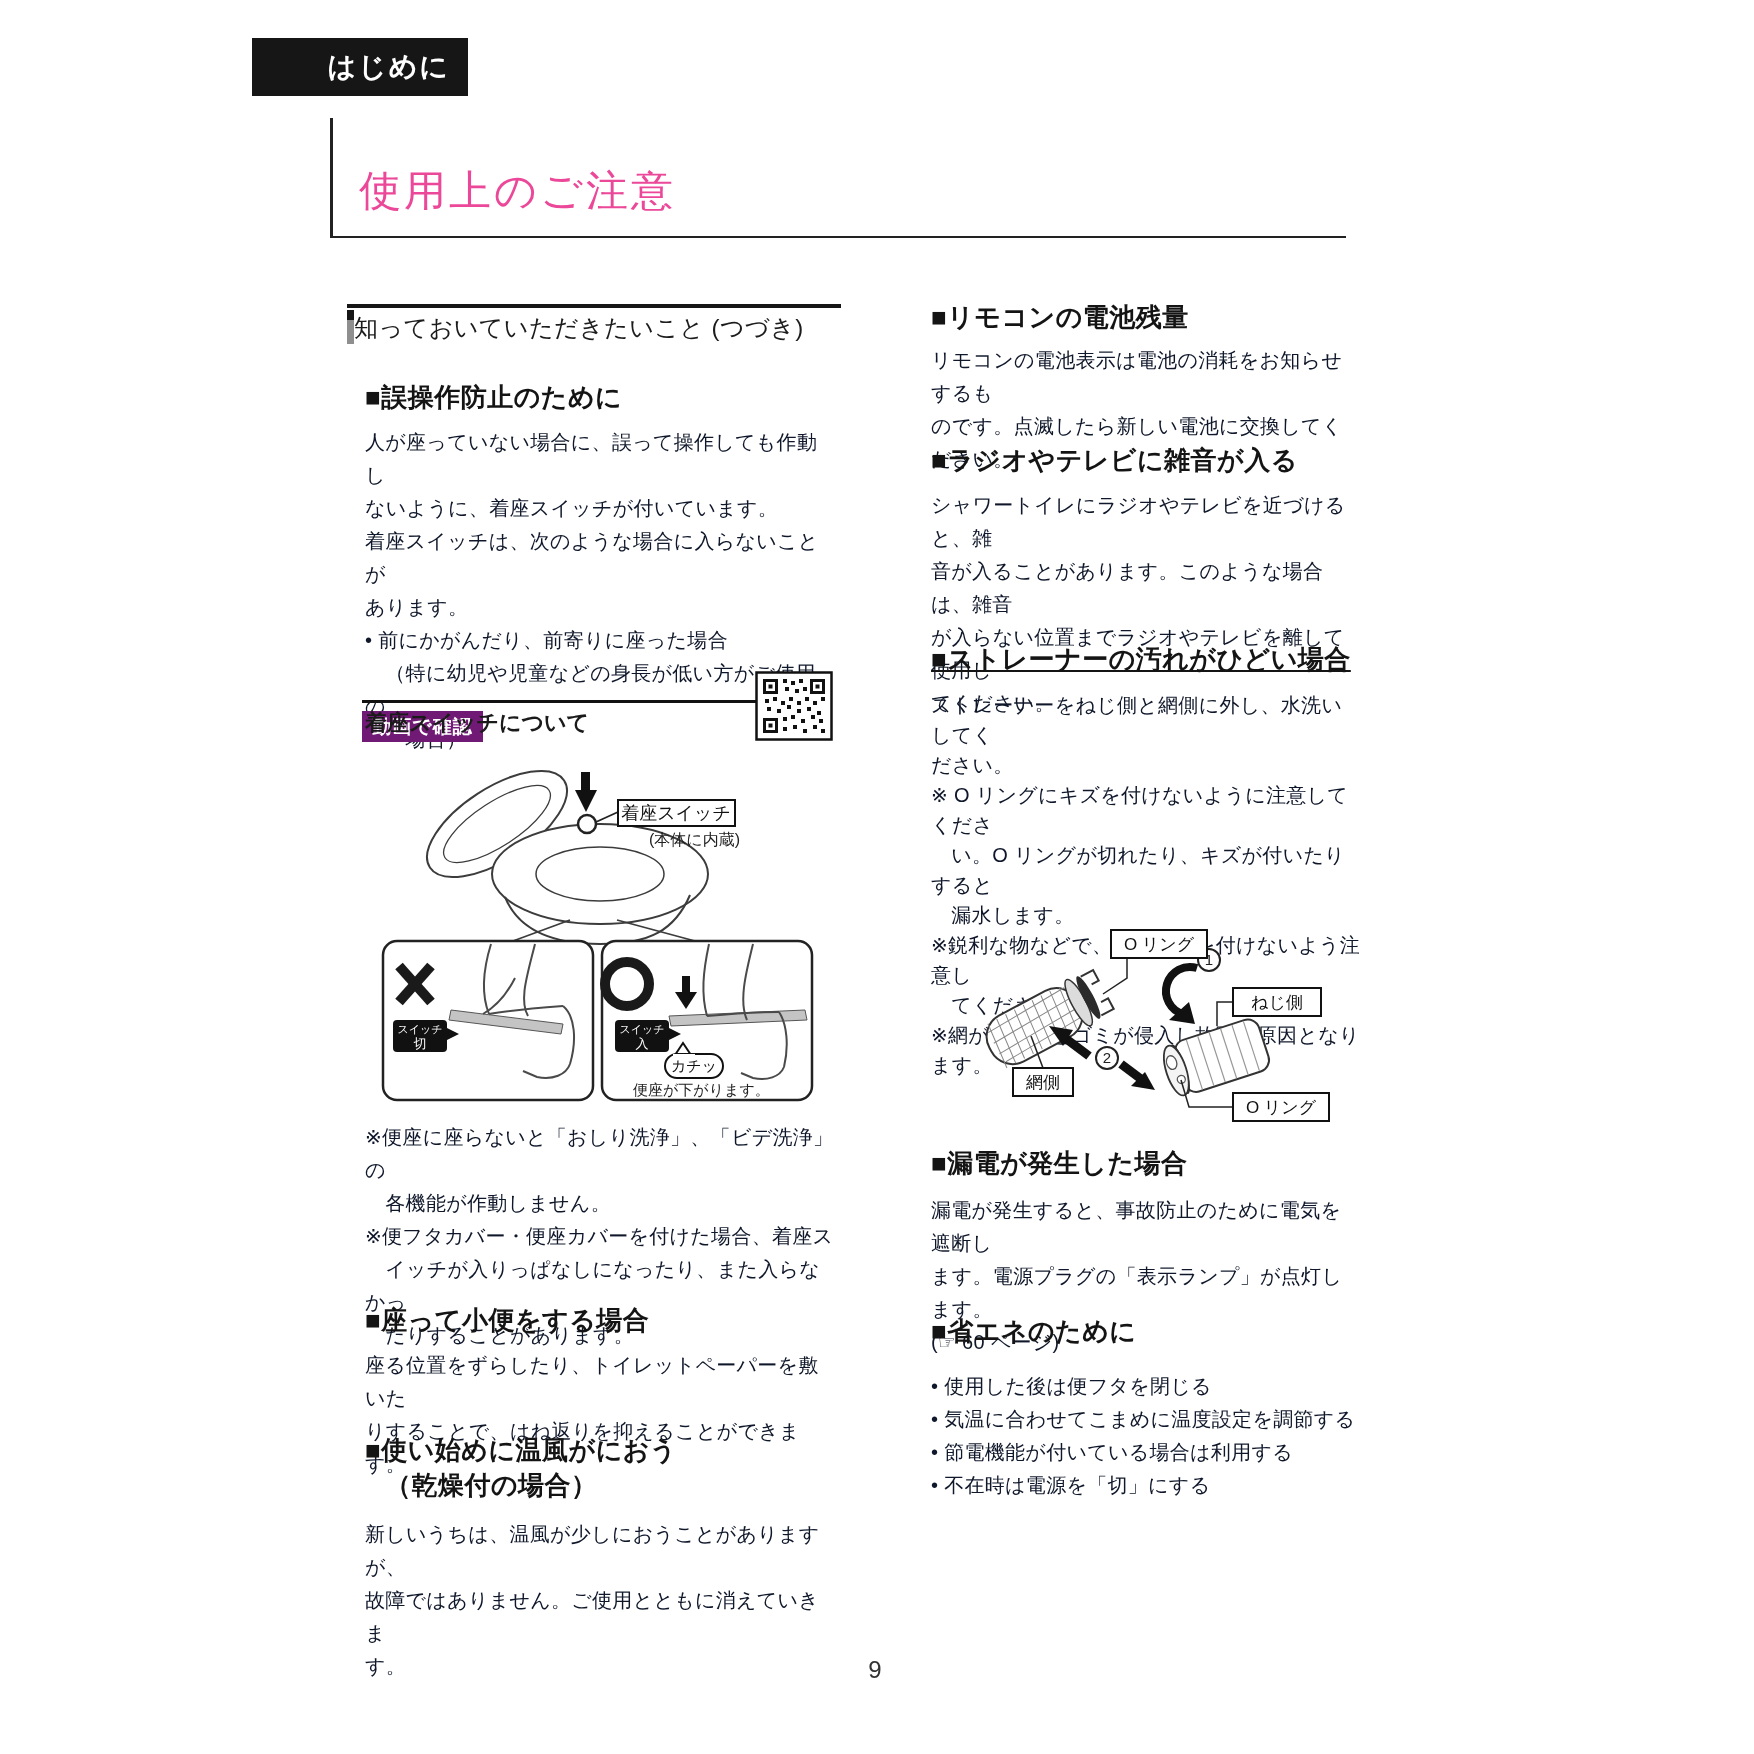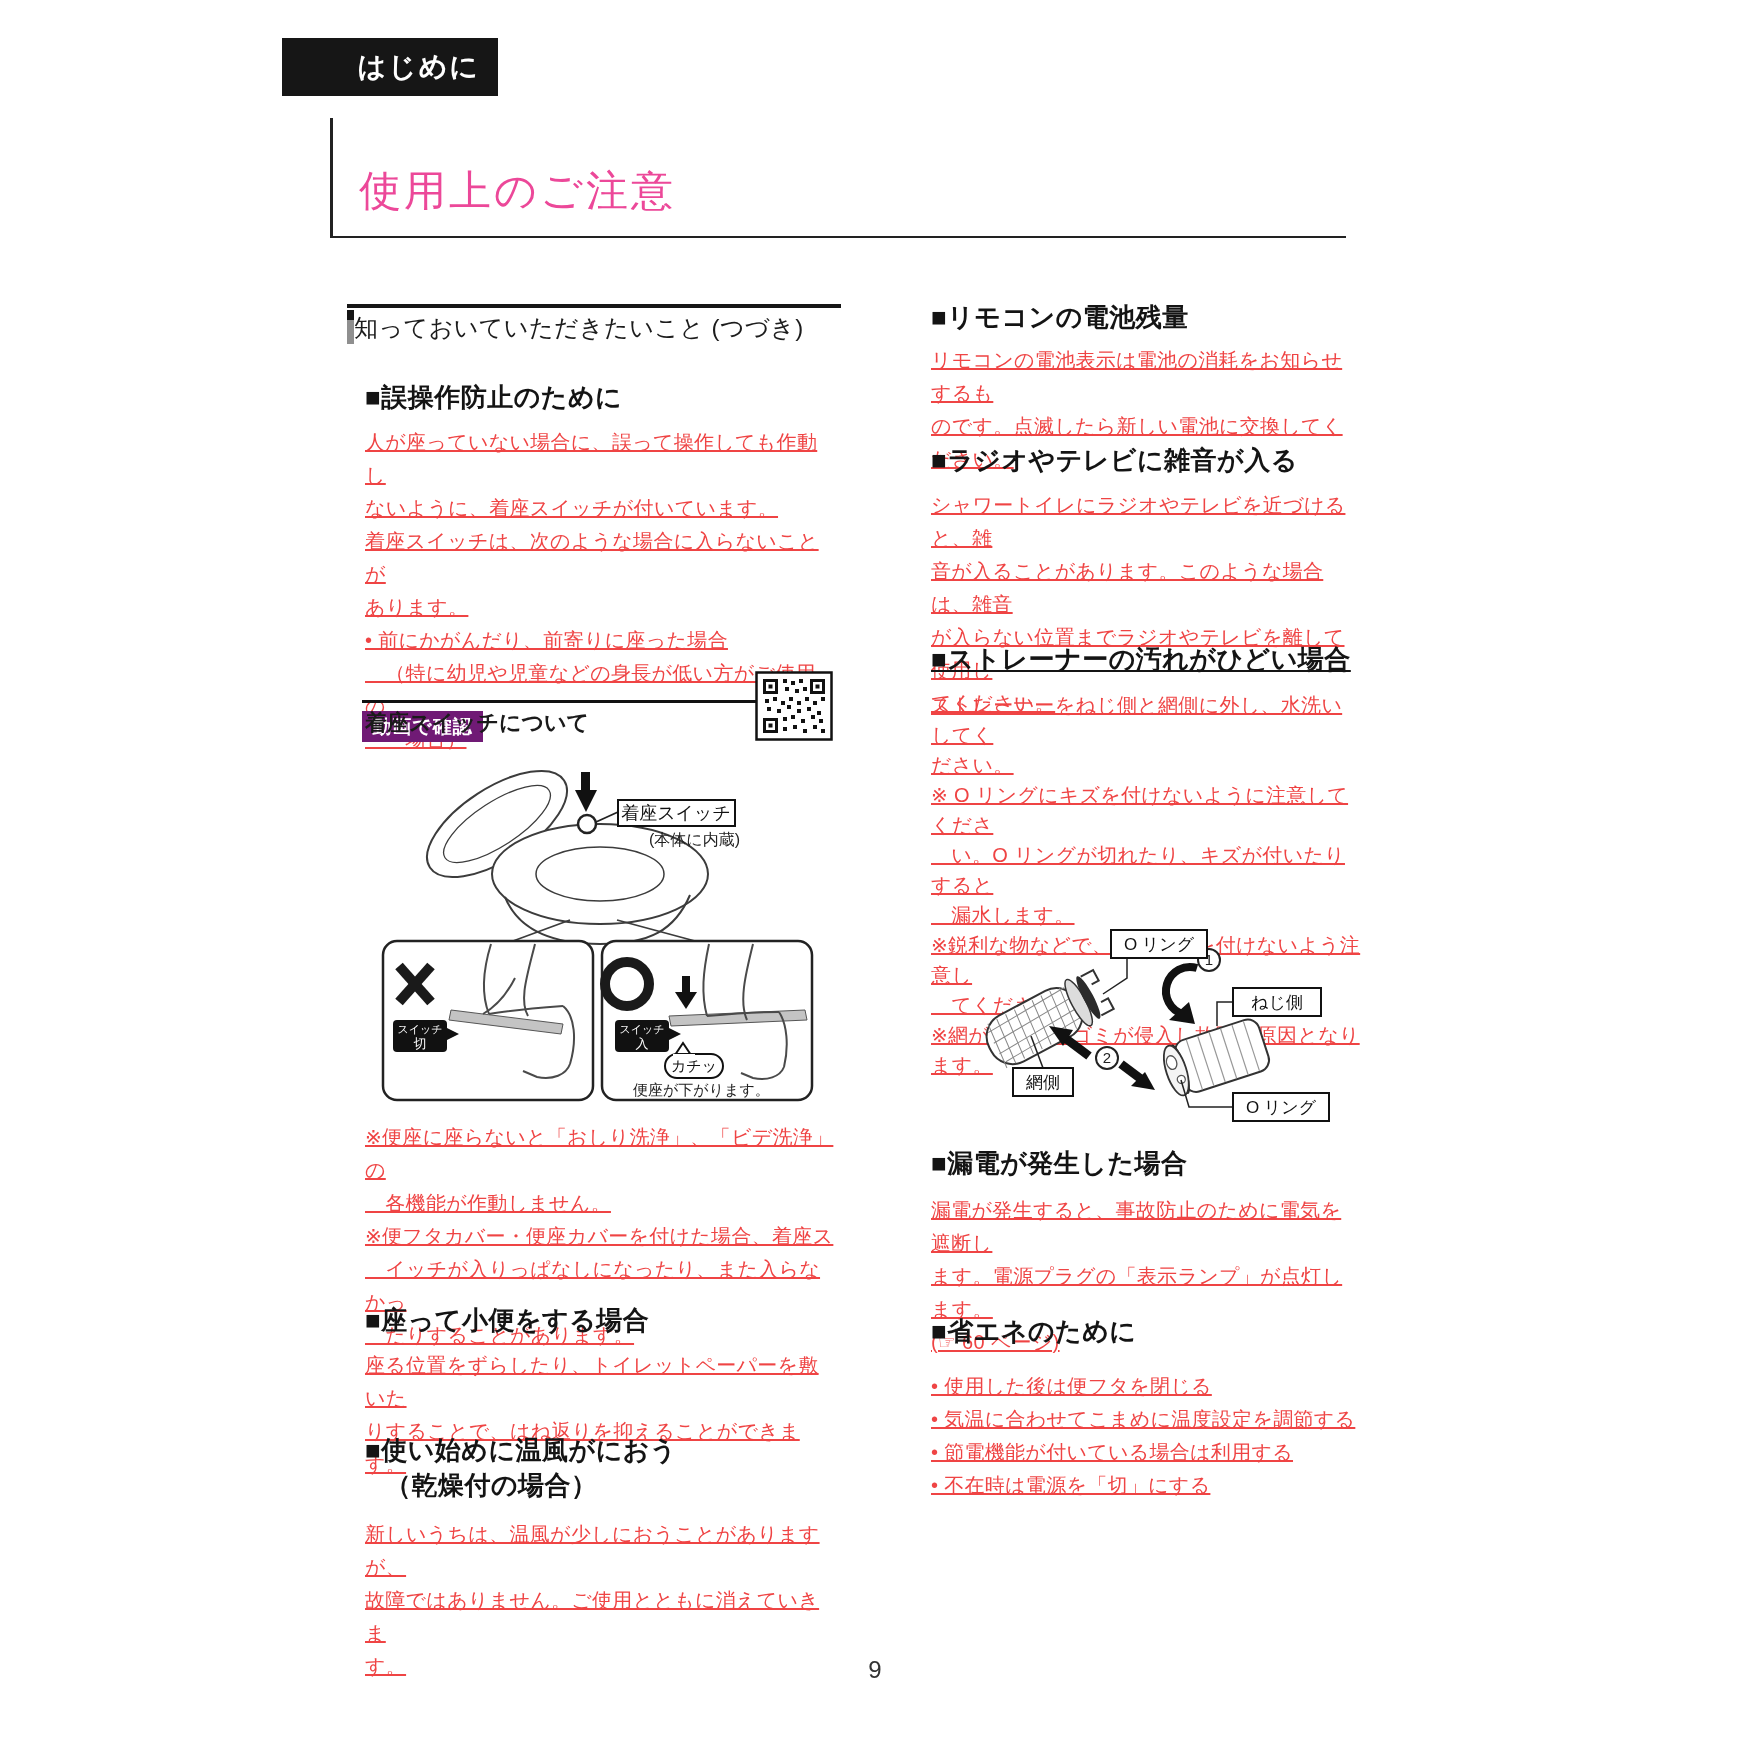--- a/index.html
+++ b/index.html
@@ -2,33 +2,33 @@
 <html><head>
 <meta charset="utf-8">
 <style>
   html,body{margin:0;padding:0;background:#e8e8e8;}
   #page{position:relative;width:1754px;height:1754px;background:#ffffff;margin:0 auto;
         font-family:"Liberation Sans","DejaVu Sans",sans-serif;color:#333;overflow:hidden;}
   .abs{position:absolute;}
   
   .chapter-tab{left:252px;top:38px;width:216px;height:58px;background:#161616;color:#fff;
     display:flex;align-items:center;justify-content:flex-end;padding-right:18px;box-sizing:border-box;
-    font-size:28px;font-weight:bold;letter-spacing:2px;margin-left:30px;}
+    font-size:28px;font-weight:bold;letter-spacing:2px;}
   
   .title-vline{left:330px;top:118px;width:3px;height:119px;background:#222;}
   .page-title{left:359px;top:163px;font-size:42px;color:#ec4899;letter-spacing:3px;}
   .title-rule{left:330px;top:236px;width:1016px;height:2px;background:#222;}
   
   .section-header{left:347px;top:304px;width:494px;border-top:4px solid #161616;display:flex;}
   .accent-bar{width:7px;height:34px;margin-top:2px;
     background:linear-gradient(180deg,#161616 0%,#161616 28%,#8f8f8f 28%,#8f8f8f 100%);}
   .sh-text{font-size:24px;color:#1c1c1c;padding-top:4px;letter-spacing:0.5px;}
   
   .h{font-size:26px;font-weight:bold;color:#141414;letter-spacing:0.5px;}
-  .body{font-size:20px;line-height:33px;color:#ef4444;letter-spacing:0.3px;text-decoration:underline;}
+  .body{font-size:20px;line-height:33px;color:#0f172a;letter-spacing:0.3px;}
   .body30{line-height:30px;}
   .caption{font-size:22px;font-weight:bold;color:#1a1a1a;}
   
   .video-badge{left:362px;top:671px;width:121px;height:31px;background:#701a75;color:#fff;
     font-size:19px;font-weight:bold;display:flex;align-items:center;justify-content:center;letter-spacing:1px;margin-top:40px;}
   .video-rule{left:362px;top:700px;width:394px;height:3px;background:#111;}
   .page-num{left:840px;top:1656px;width:70px;text-align:center;font-size:24px;color:#333;}
   svg text{font-family:"Liberation Sans","DejaVu Sans",sans-serif;}
 </style>
 </head>

